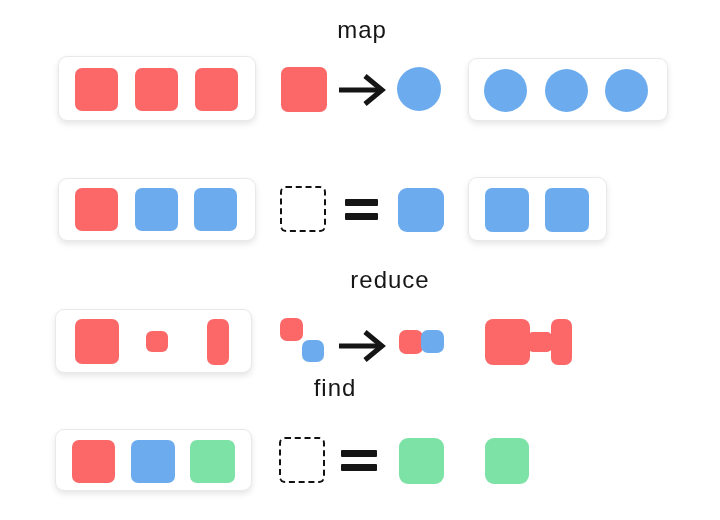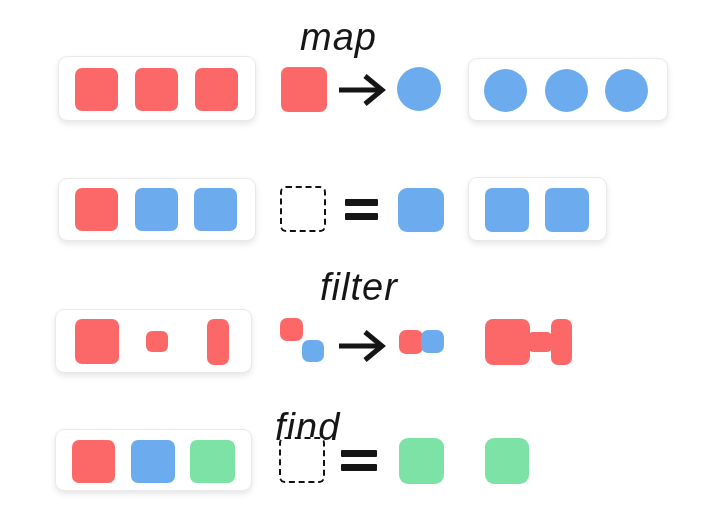--- a/index.html
+++ b/index.html
@@ -1,22 +1,22 @@
 <!DOCTYPE html>
 <html><head>
 <meta charset="utf-8">
 <style>
   html,body{margin:0;padding:0;background:#fff;}
   #canvas{
     position:relative;width:720px;height:520px;background:#ffffff;
     font-family:"Liberation Sans", sans-serif;overflow:hidden;
   }
   .row-title{
-    position:absolute;font-size:38px;font-weight:300;color:#161616;
-    line-height:1;letter-spacing:1px;font-style:italic;
+    position:absolute;font-size:24px;font-weight:300;color:#161616;
+    text-align:center;line-height:1;letter-spacing:1px;
   }
   .box{
     position:absolute;background:#ffffff;border:1px solid #e9e9e9;
     border-radius:9px;box-shadow:0 3px 6px rgba(0,0,0,0.10);
     box-sizing:border-box;
   }
   .shape{position:absolute;}
   .r7{border-radius:7px;}
   .r9{border-radius:9px;}
   .circle{border-radius:50%;}
@@ -64,21 +64,21 @@
   <div>
     <div class="eq-bar" style="left:345px;top:199px;width:33px;height:7px;"></div>
     <div class="eq-bar" style="left:345px;top:213px;width:33px;height:7px;"></div>
   </div>
   <div class="shape r9" style="left: 398px; top: 188px; width: 46px; height: 44px; background-color: rgb(108, 172, 238);"></div>
 
   <div class="box" style="left:468px;top:177px;width:139px;height:64px;"></div>
   <div class="shape r7" style="left: 485px; top: 188px; width: 44px; height: 44px; background-color: rgb(108, 172, 238);"></div>
   <div class="shape r7" style="left: 545px; top: 188px; width: 44px; height: 44px; background-color: rgb(108, 172, 238);"></div>
 
-  <div class="row-title" style="left:320px;top:268px;width:140px;">filter</div>
+  <div class="row-title" style="left:320px;top:268px;width:140px;">reduce</div>
 
   <div class="box" style="left:55px;top:309px;width:197px;height:64px;"></div>
   <div class="shape r7" style="left: 75px; top: 319px; width: 44px; height: 45px; background-color: rgb(252, 103, 103);"></div>
   <div class="shape" style="left: 146px; top: 331px; width: 22px; height: 21px; border-radius: 6px; background-color: rgb(252, 103, 103);"></div>
   <div class="shape r7" style="left: 207px; top: 319px; width: 22px; height: 46px; background-color: rgb(252, 103, 103);"></div>
 
   <div class="shape r7" style="left: 280px; top: 318px; width: 23px; height: 23px; background-color: rgb(252, 103, 103);"></div>
   <div class="shape r7" style="left: 302px; top: 340px; width: 22px; height: 22px; background-color: rgb(108, 172, 238);"></div>
   <div class="arrow" style="left:336px;top:328px;">
     <svg width="52" height="36" viewBox="0 0 52 36">
@@ -88,21 +88,21 @@
   </div>
   <div class="shape r7" style="left: 399px; top: 330px; width: 24px; height: 24px; background-color: rgb(252, 103, 103);"></div>
   <div class="shape r7" style="left: 421px; top: 330px; width: 23px; height: 23px; background-color: rgb(108, 172, 238);"></div>
 
   <div>
     <div class="shape" style="left: 485px; top: 319px; width: 45px; height: 46px; border-radius: 8px; background-color: rgb(252, 103, 103);"></div>
     <div class="shape" style="left: 528px; top: 332px; width: 24px; height: 20px; border-radius: 5px; background-color: rgb(252, 103, 103);"></div>
     <div class="shape r7" style="left: 551px; top: 319px; width: 21px; height: 46px; background-color: rgb(252, 103, 103);"></div>
   </div>
 
-  <div class="row-title" style="left:275px;top:408px;width:120px;">find</div>
+  <div class="row-title" style="left:275px;top:376px;width:120px;">find</div>
 
   <div class="box" style="left:55px;top:429px;width:197px;height:62px;"></div>
   <div class="shape r7" style="left: 72px; top: 440px; width: 43px; height: 43px; background-color: rgb(252, 103, 103);"></div>
   <div class="shape r7" style="left: 131px; top: 440px; width: 44px; height: 43px; background-color: rgb(108, 172, 238);"></div>
   <div class="shape r7" style="left: 190px; top: 440px; width: 45px; height: 43px; background-color: rgb(125, 226, 166);"></div>
 
   <div class="dashed" style="left:279px;top:437px;width:46px;height:46px;"></div>
   <div>
     <div class="eq-bar" style="left:341px;top:450px;width:36px;height:7px;"></div>
     <div class="eq-bar" style="left:341px;top:464px;width:36px;height:7px;"></div>

